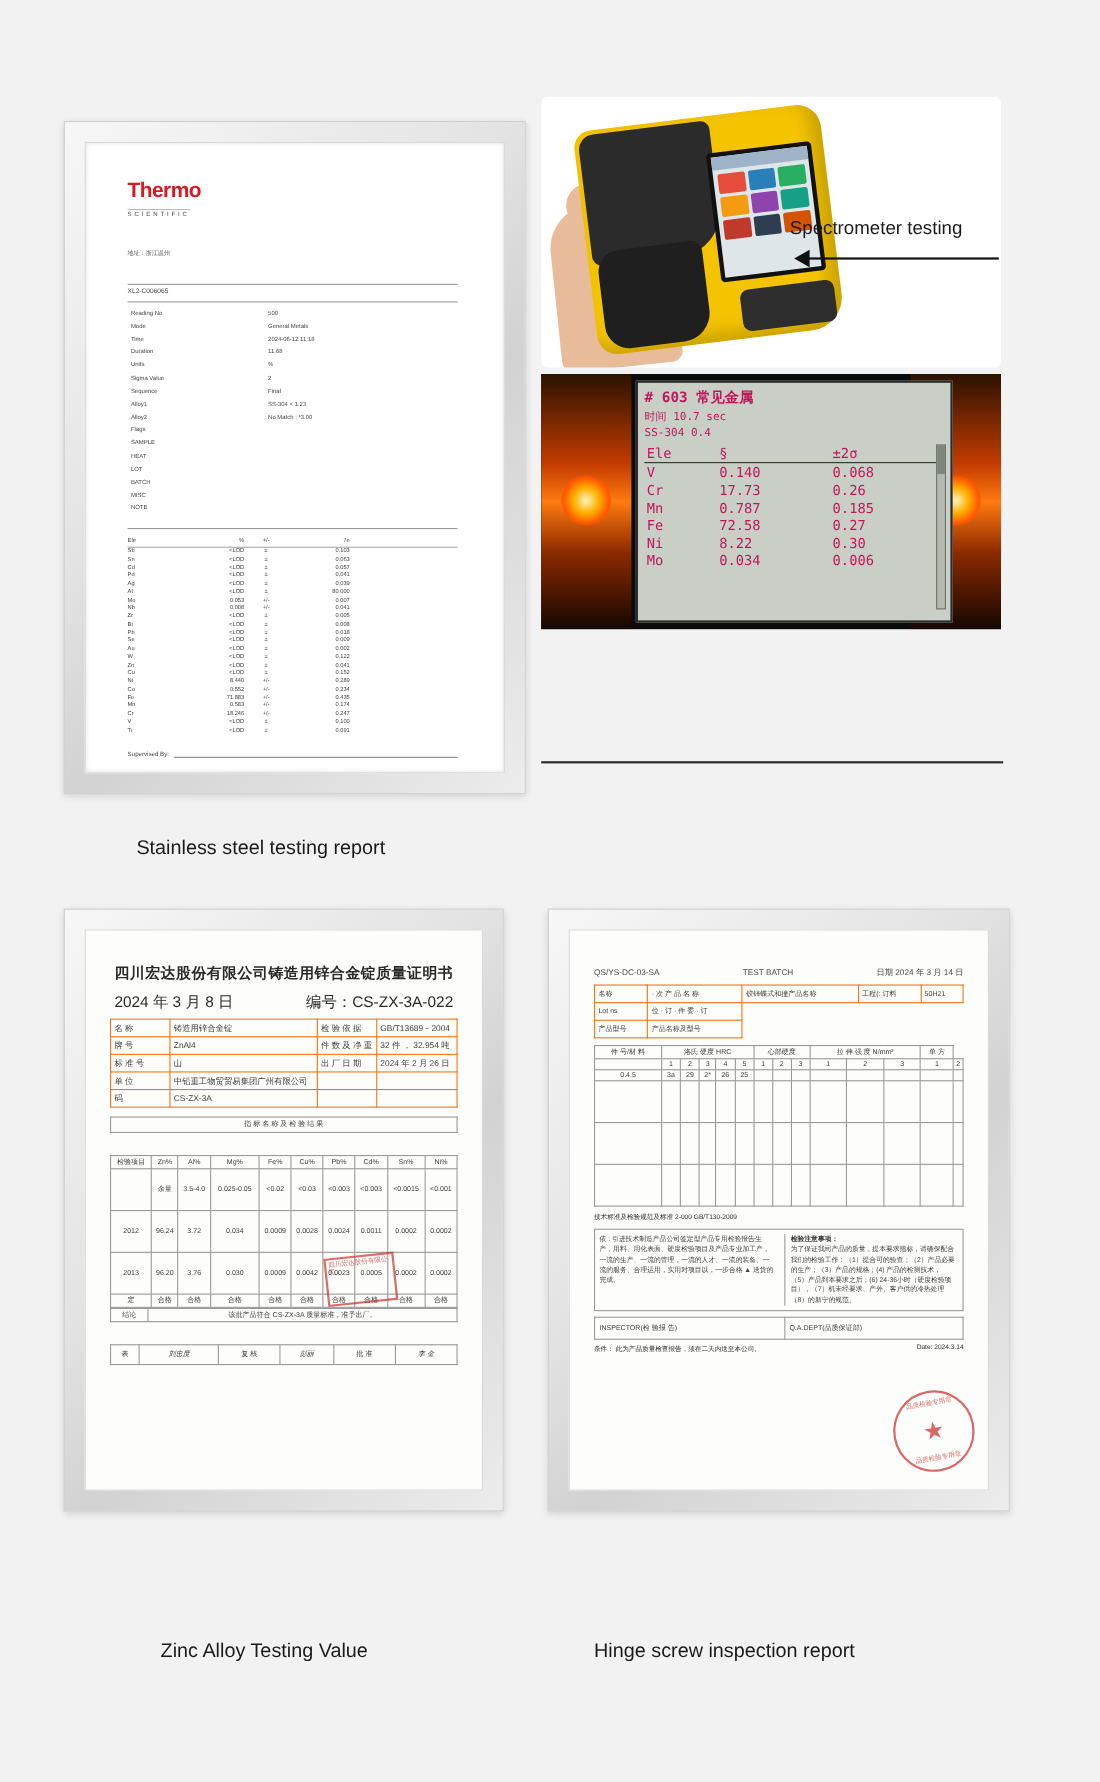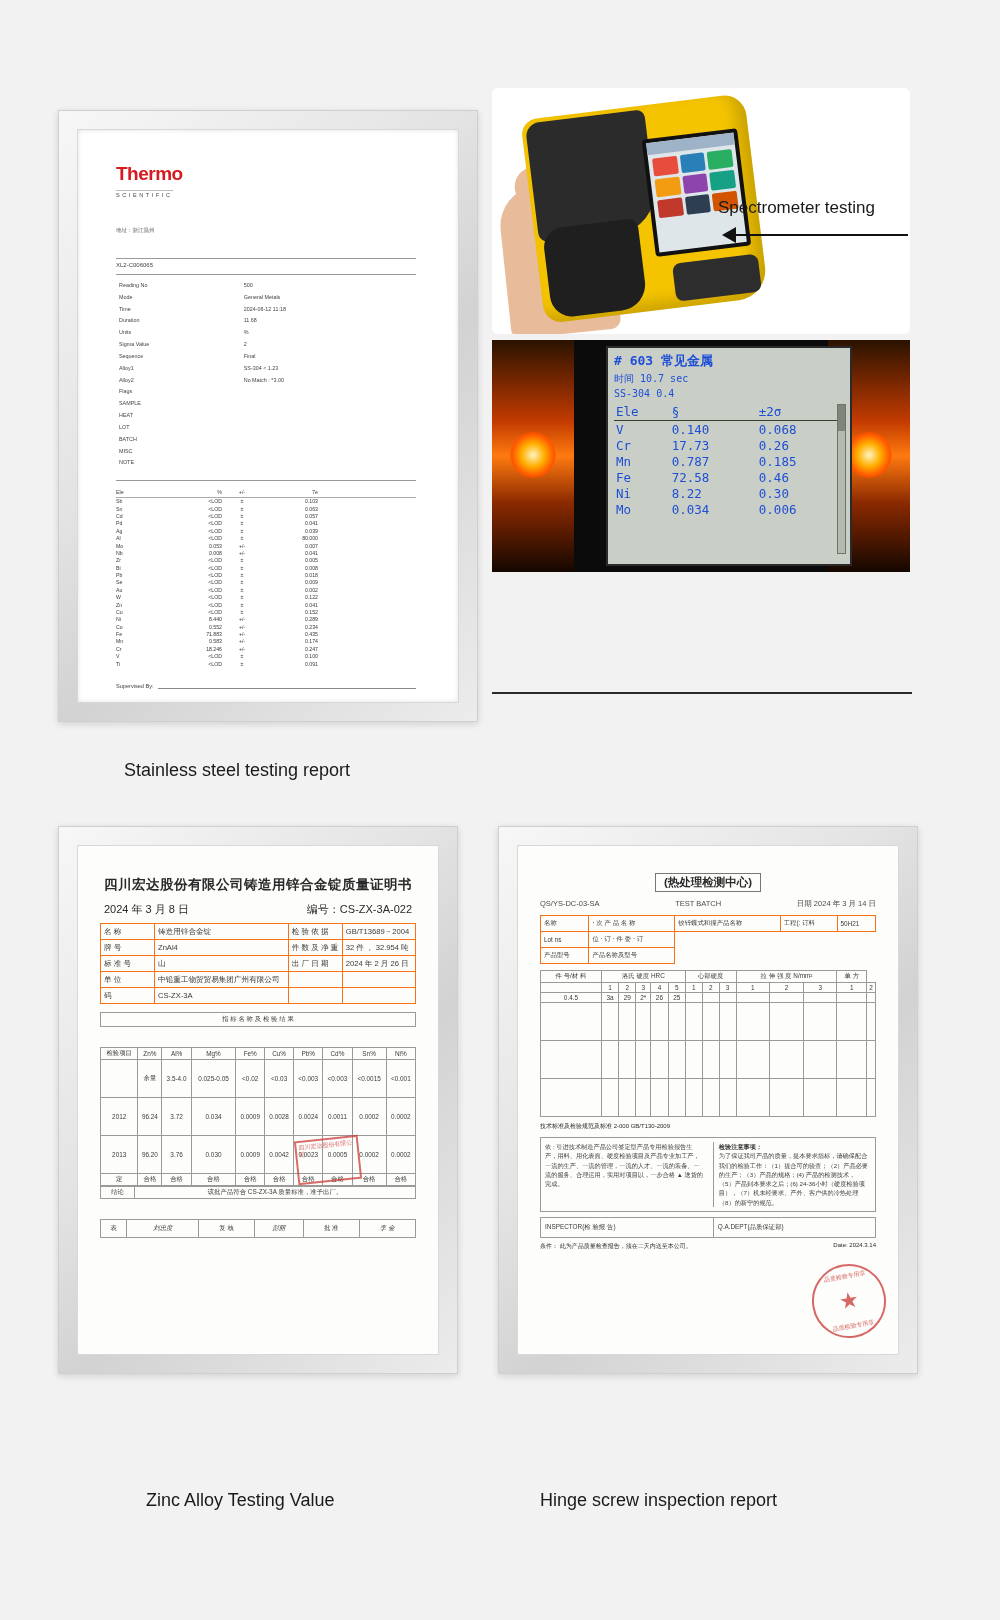--- a/index.html
+++ b/index.html
@@ -222,27 +222,26 @@
   .glow-r { right: 0; }
   .glow-dot {
     position: absolute; top: 92px; left: 18px;
     width: 46px; height: 46px; border-radius: 50%;
     background: radial-gradient(circle, #fff4c0 0%, #ffb000 35%, #ff5500 65%, rgba(255,60,0,0) 75%);
   }
   .glow-dot.r { left: auto; right: 18px; }
   .lcd {
     position: absolute;
     left: 86px; top: 6px;
-    width: 246px; height: 220px;
+    width: 288px; height: 220px;
     background: #c9cfc6;
     border: 2px solid #2a2a2a;
     font-family: "DejaVu Sans Mono", monospace;
-    color: #1d4ed8;
+    color: #be185d;
     padding: 4px 6px;
-    margin-left: 28px;
   }
   .lcd-title { font-size: 13px; font-weight: bold; }
   .lcd-line { font-size: 10px; margin-top: 2px; }
   .lcd-table {
     margin-top: 5px;
     width: 100%;
     border-collapse: collapse;
     font-size: 12.5px;
   }
   .lcd-table th {
@@ -286,21 +285,21 @@
   }
   .cert-title {
     text-align: center;
     font-weight: bold;
     font-size: 13.5px;
     letter-spacing: 0.5px;
     margin-top: 4px;
   }
   .cert-subrow {
     display: flex; justify-content: space-between;
-    font-size: 11px;
+    font-size: 14px;
     margin-top: 8px;
     padding: 0 4px;
   }
   .cert-grid {
     margin-top: 6px;
     width: 100%;
     border-collapse: collapse;
     font-size: 7.6px;
   }
   .cert-grid td {
@@ -674,21 +673,21 @@
               <td>0.26</td>
             </tr>
             <tr>
               <td>Mn</td>
               <td>0.787</td>
               <td>0.185</td>
             </tr>
             <tr>
               <td>Fe</td>
               <td>72.58</td>
-              <td>0.46</td>
+              <td>0.27</td>
             </tr>
             <tr>
               <td>Ni</td>
               <td>8.22</td>
               <td>0.30</td>
             </tr>
             <tr>
               <td>Mo</td>
               <td>0.034</td>
               <td>0.006</td>
@@ -856,23 +855,20 @@
       </div>
     </div>
   </div>
 
   <div class="frame" style="left:498px; top:826px; width:420px; height:548px;">
     <div class="frame-inner">
       <div class="frame-bevel"></div>
 
       <div class="cert-doc" style="left:0; top:0; right:0; bottom:0; position:absolute; padding:26px 22px;">
 
-        <div style="text-align:center;">
-          <span class="ht-title">(热处理检测中心)</span>
-        </div>
 
         <div class="ht-head">
           <span class="blur">QS/YS-DC-03-SA</span>
           <span class="blur">TEST BATCH</span>
           <span class="blur">日期 2024 年 3 月 14 日</span>
         </div>
 
         <table class="cert-grid" style="font-size:6.4px;">
           <tbody id="ht-fields">
               <tr>

